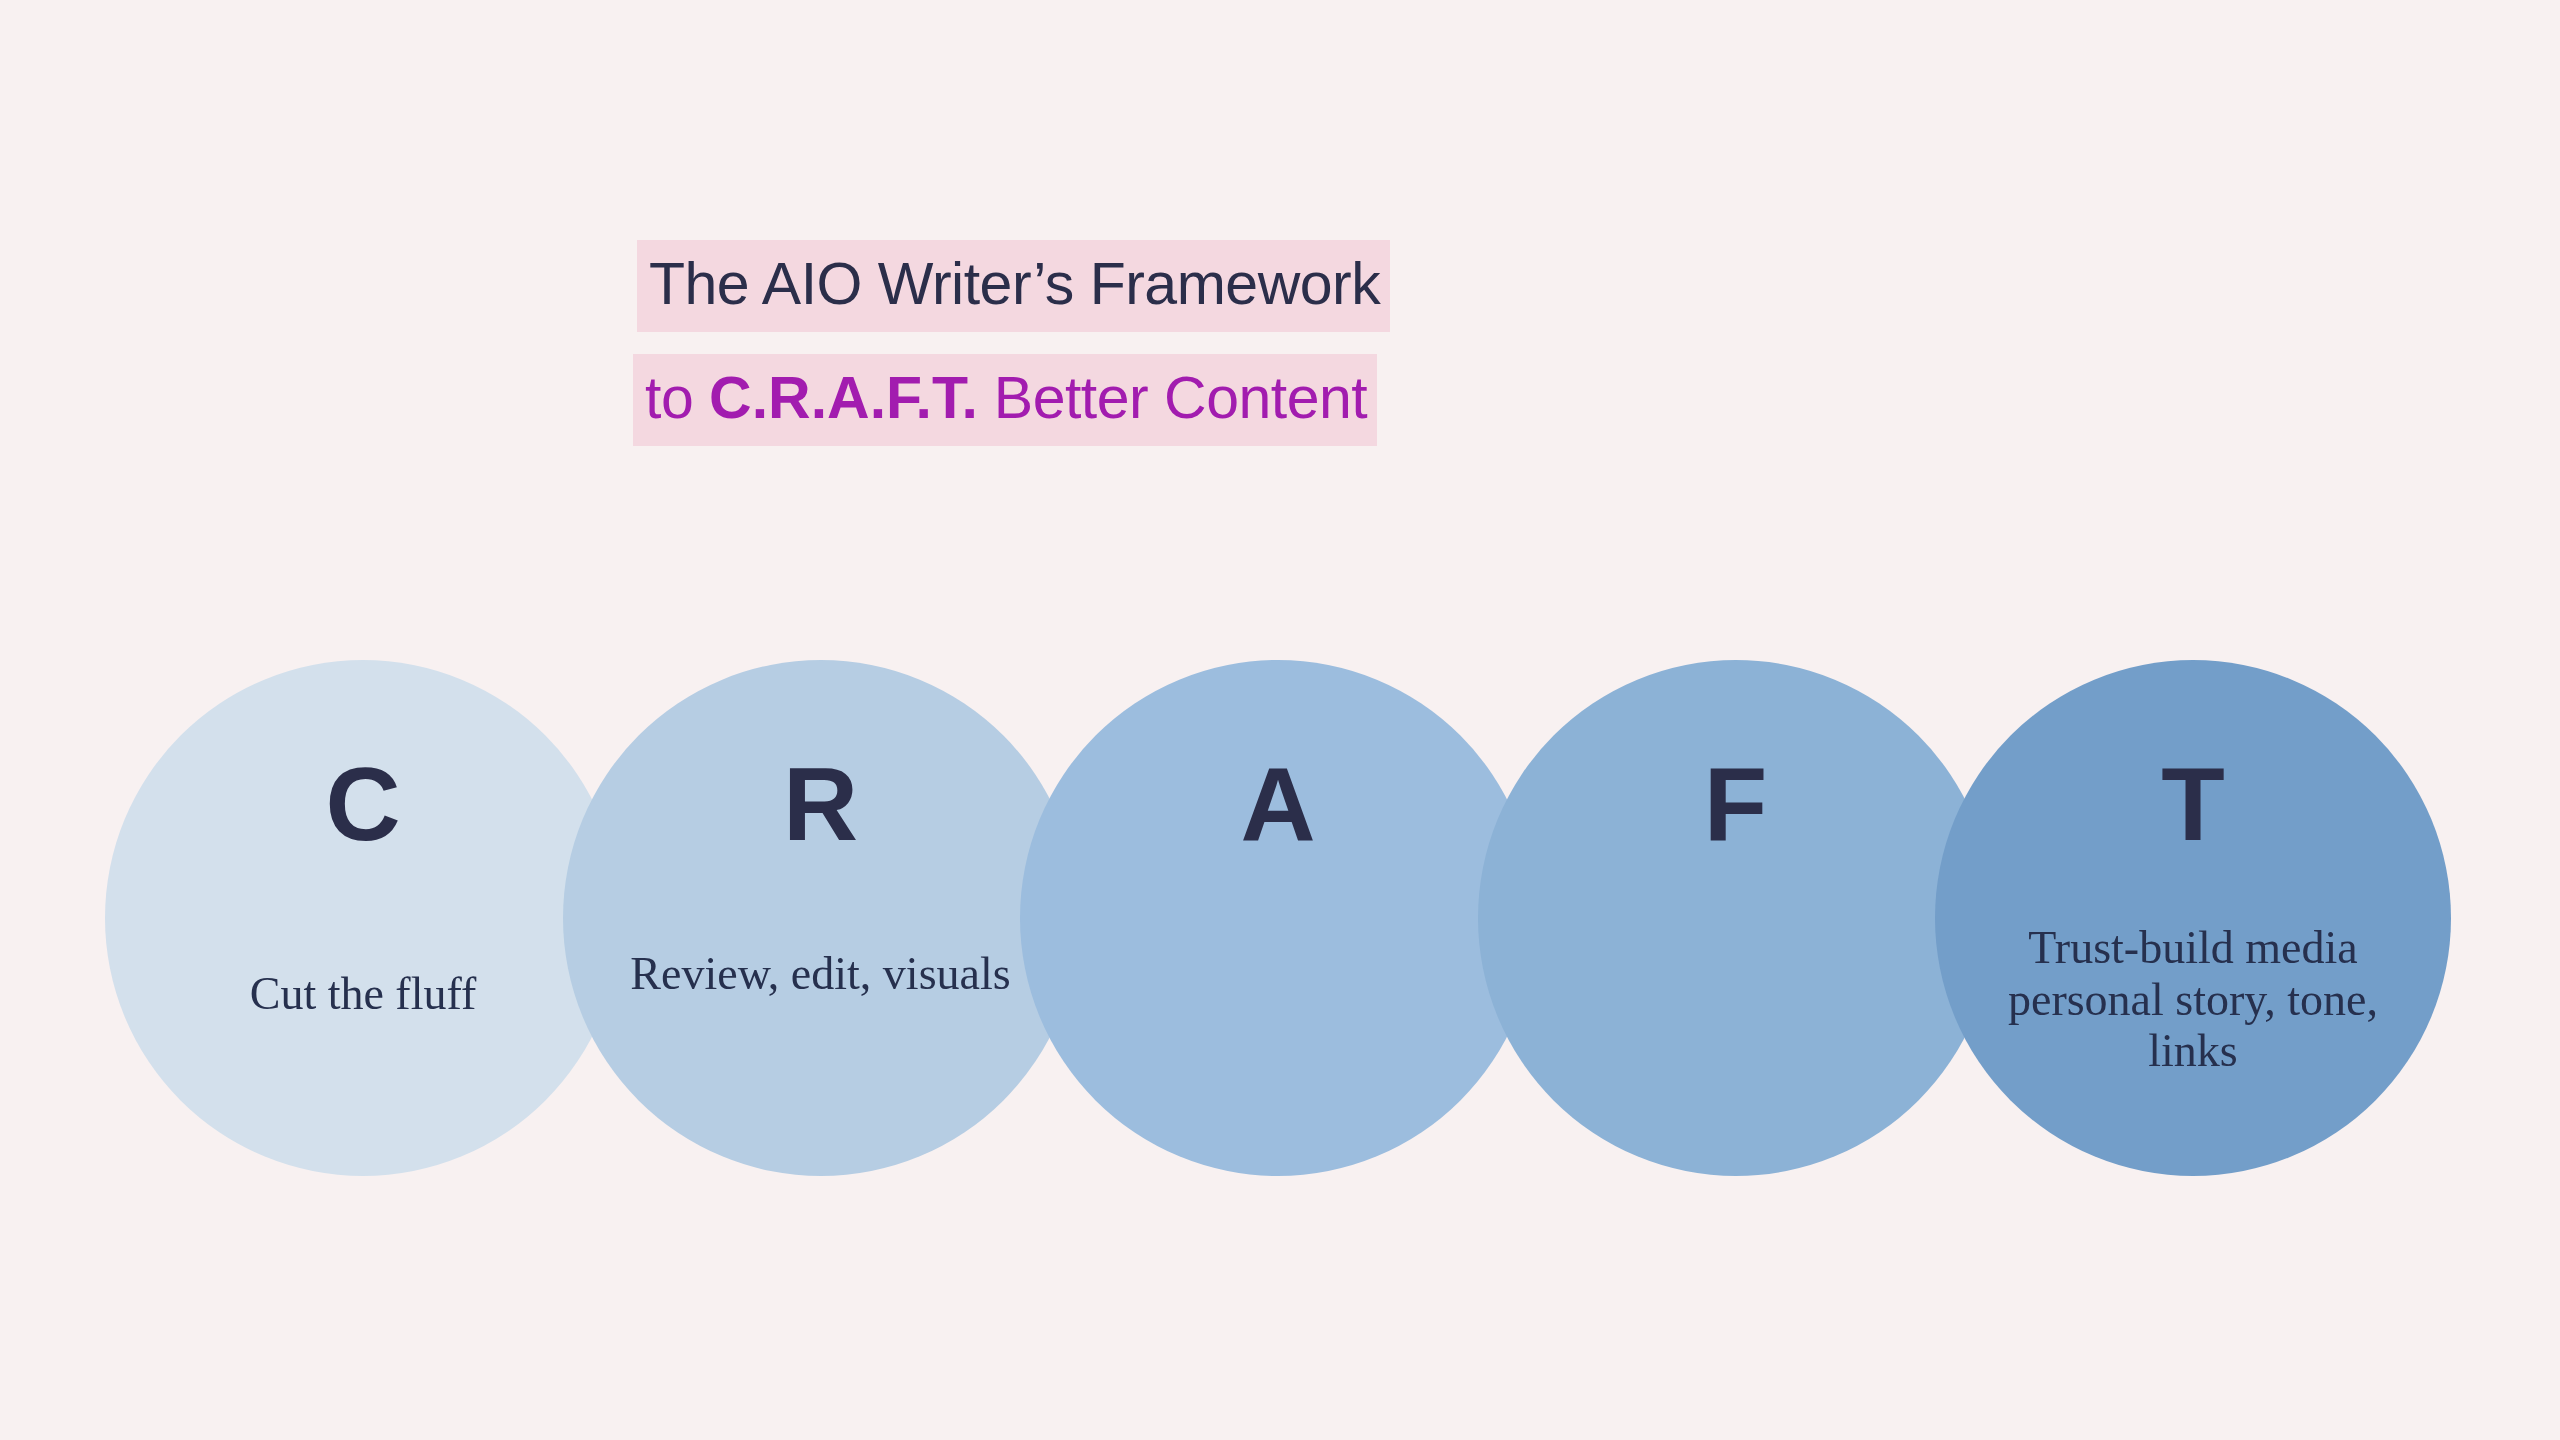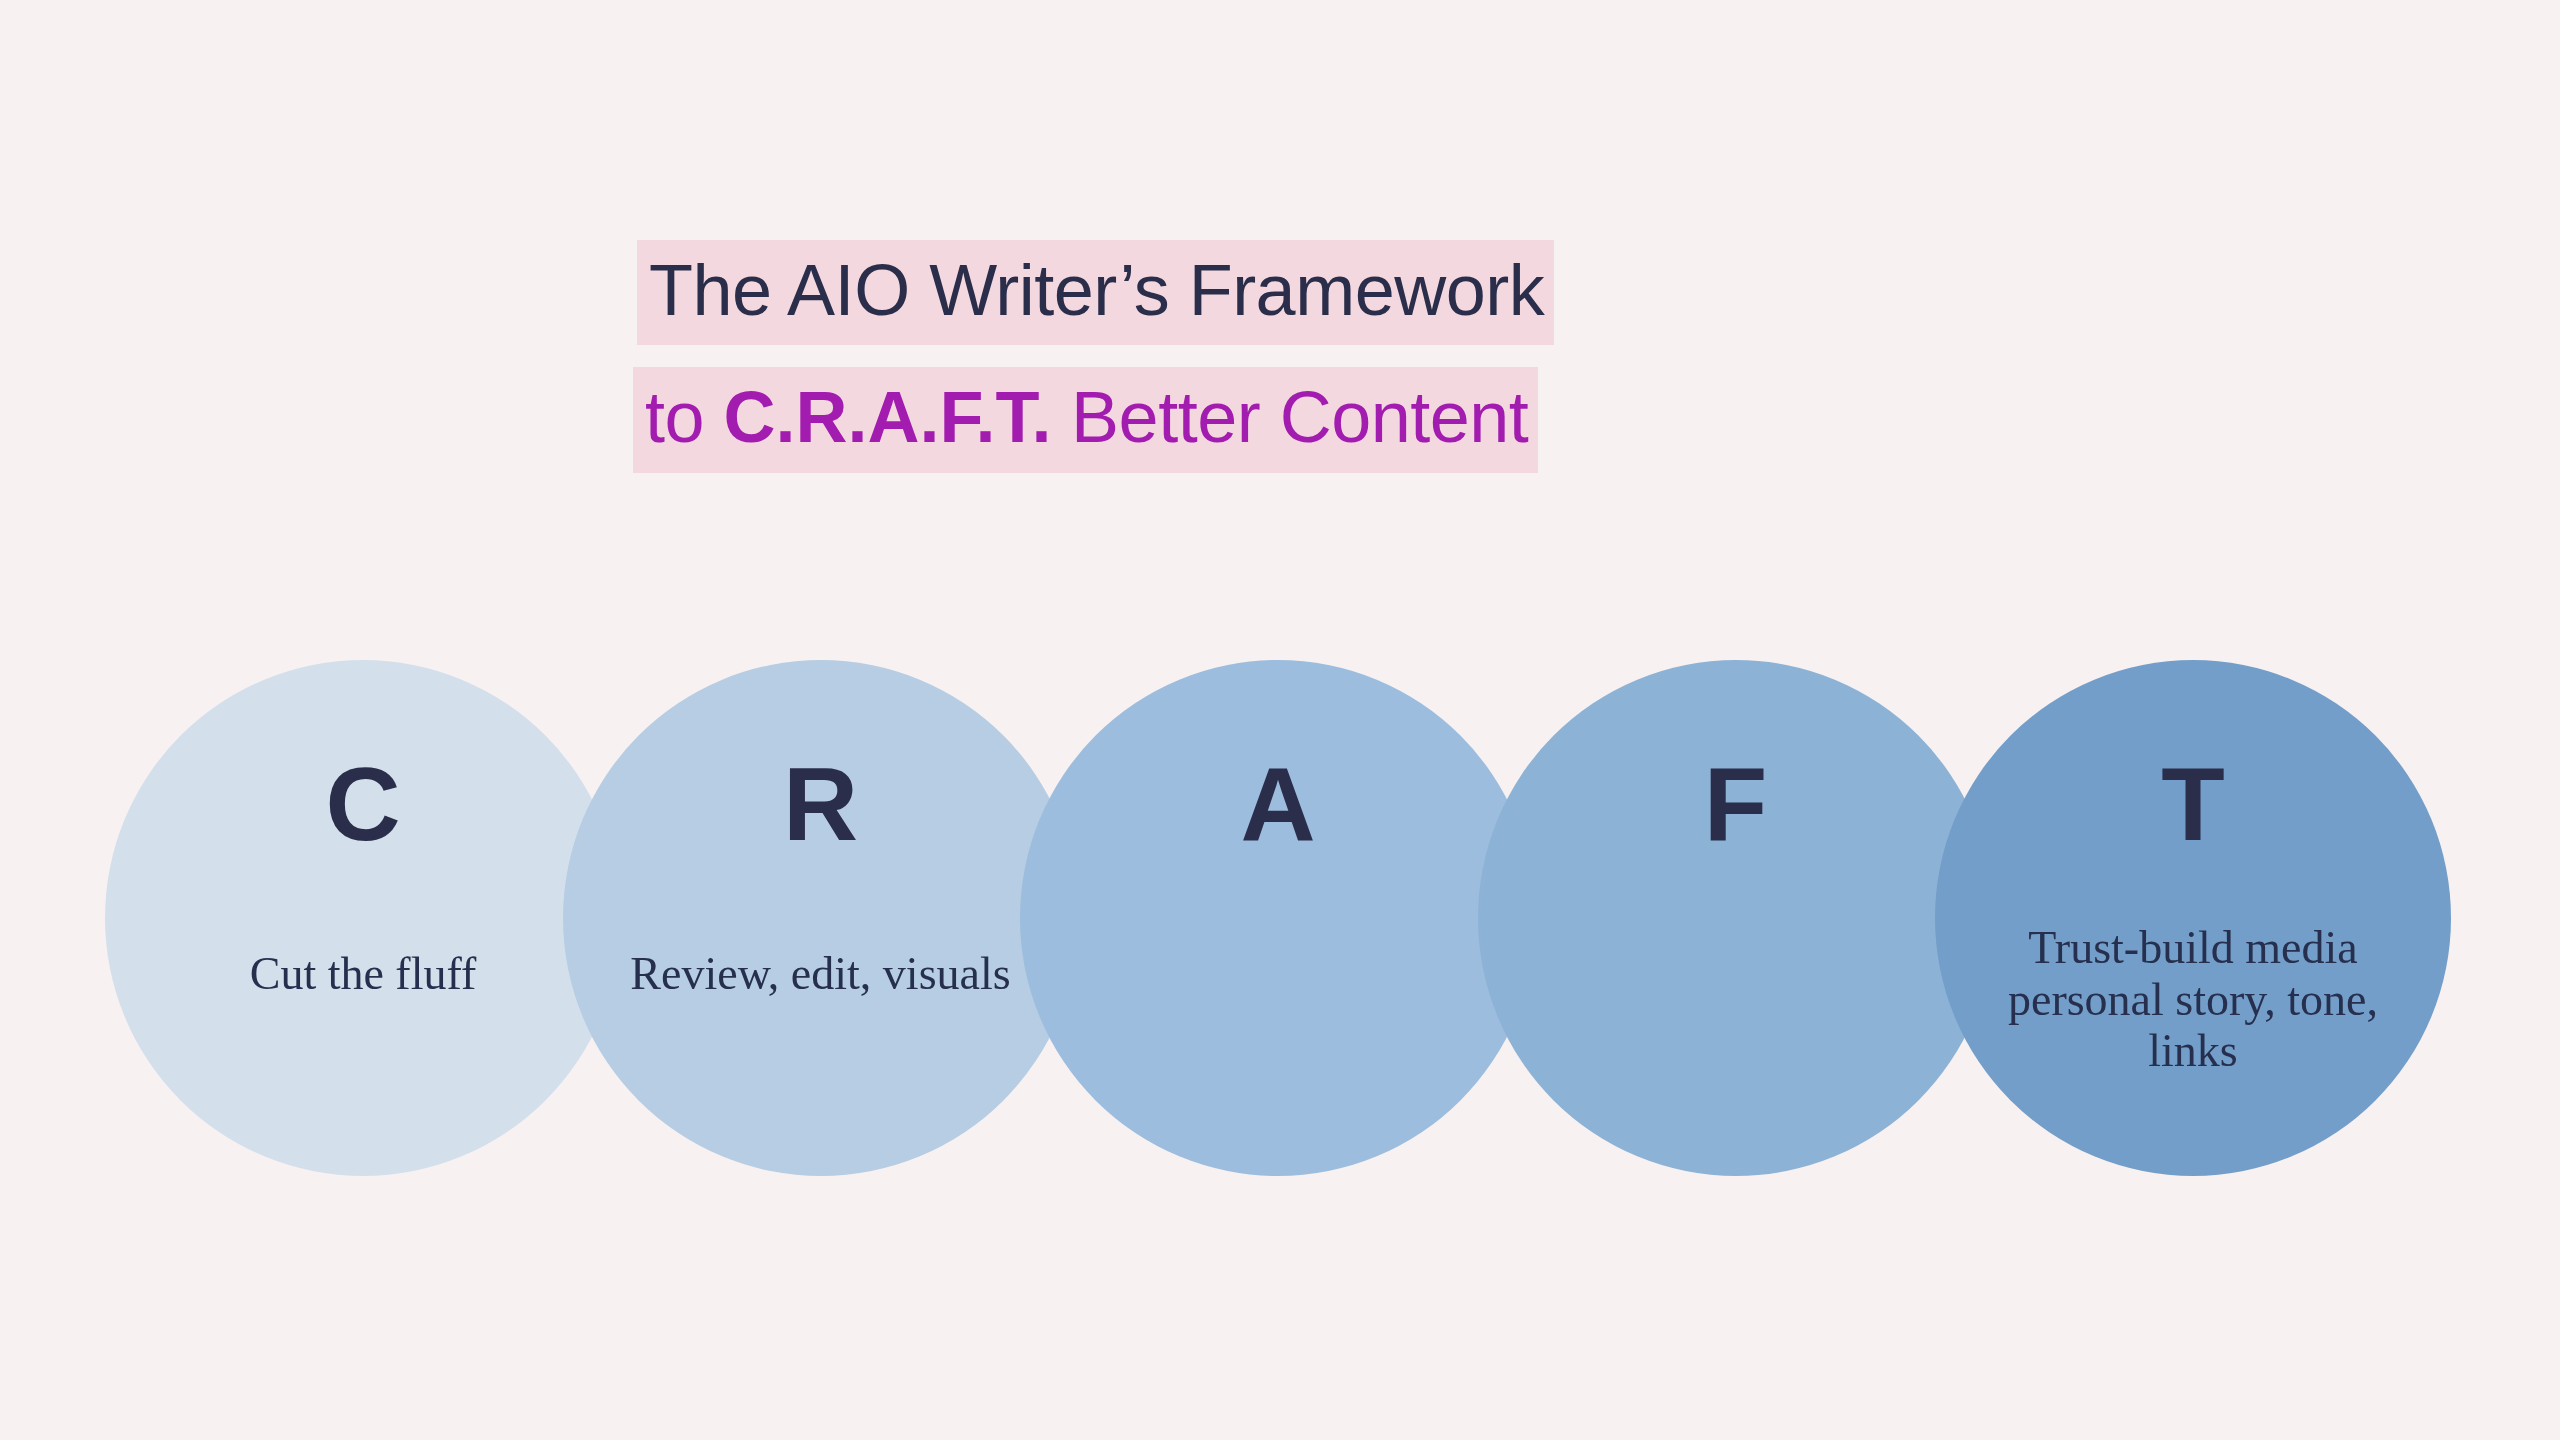--- a/index.html
+++ b/index.html
@@ -39,21 +39,21 @@
     white-space: nowrap;
   }
   .title-line + .title-line {
     margin-top: 22px;
   }
   .title-hl {
     display: inline-block;
     background: #f4d8e0;
     color: #2b2e4a;
     font-family: "Liberation Sans", sans-serif;
-    font-size: 72px;
+    font-size: 59px;
     line-height: 1.02;
     letter-spacing: -0.5px;
     padding: 14px 10px 18px 12px;
     font-weight: 400;
   }
   .title-line.line1 { padding-left: 637px; }
   .title-line.line2 { padding-left: 633px; }
   .title-hl .bold {
     font-weight: 700;
     letter-spacing: 0px;
@@ -89,21 +89,21 @@
     letter-spacing: 0;
   }
   .circle-desc {
     font-family: "Liberation Serif", serif;
     font-size: 46px;
     line-height: 1.12;
     color: #26304e;
     text-align: center;
     width: 430px;
     position: absolute;
-    top: 288px;
+    top: 308px;
     left: 50%;
     transform: translateX(-50%);
   }
   .circle-desc.two-line { top: 288px; }
   .circle-desc.three-line { top: 262px; }
 </style>
 </head>
 <body style="background: rgb(248, 241, 241);">
 
 <div id="infographic" style="background: rgb(248, 241, 241);">

